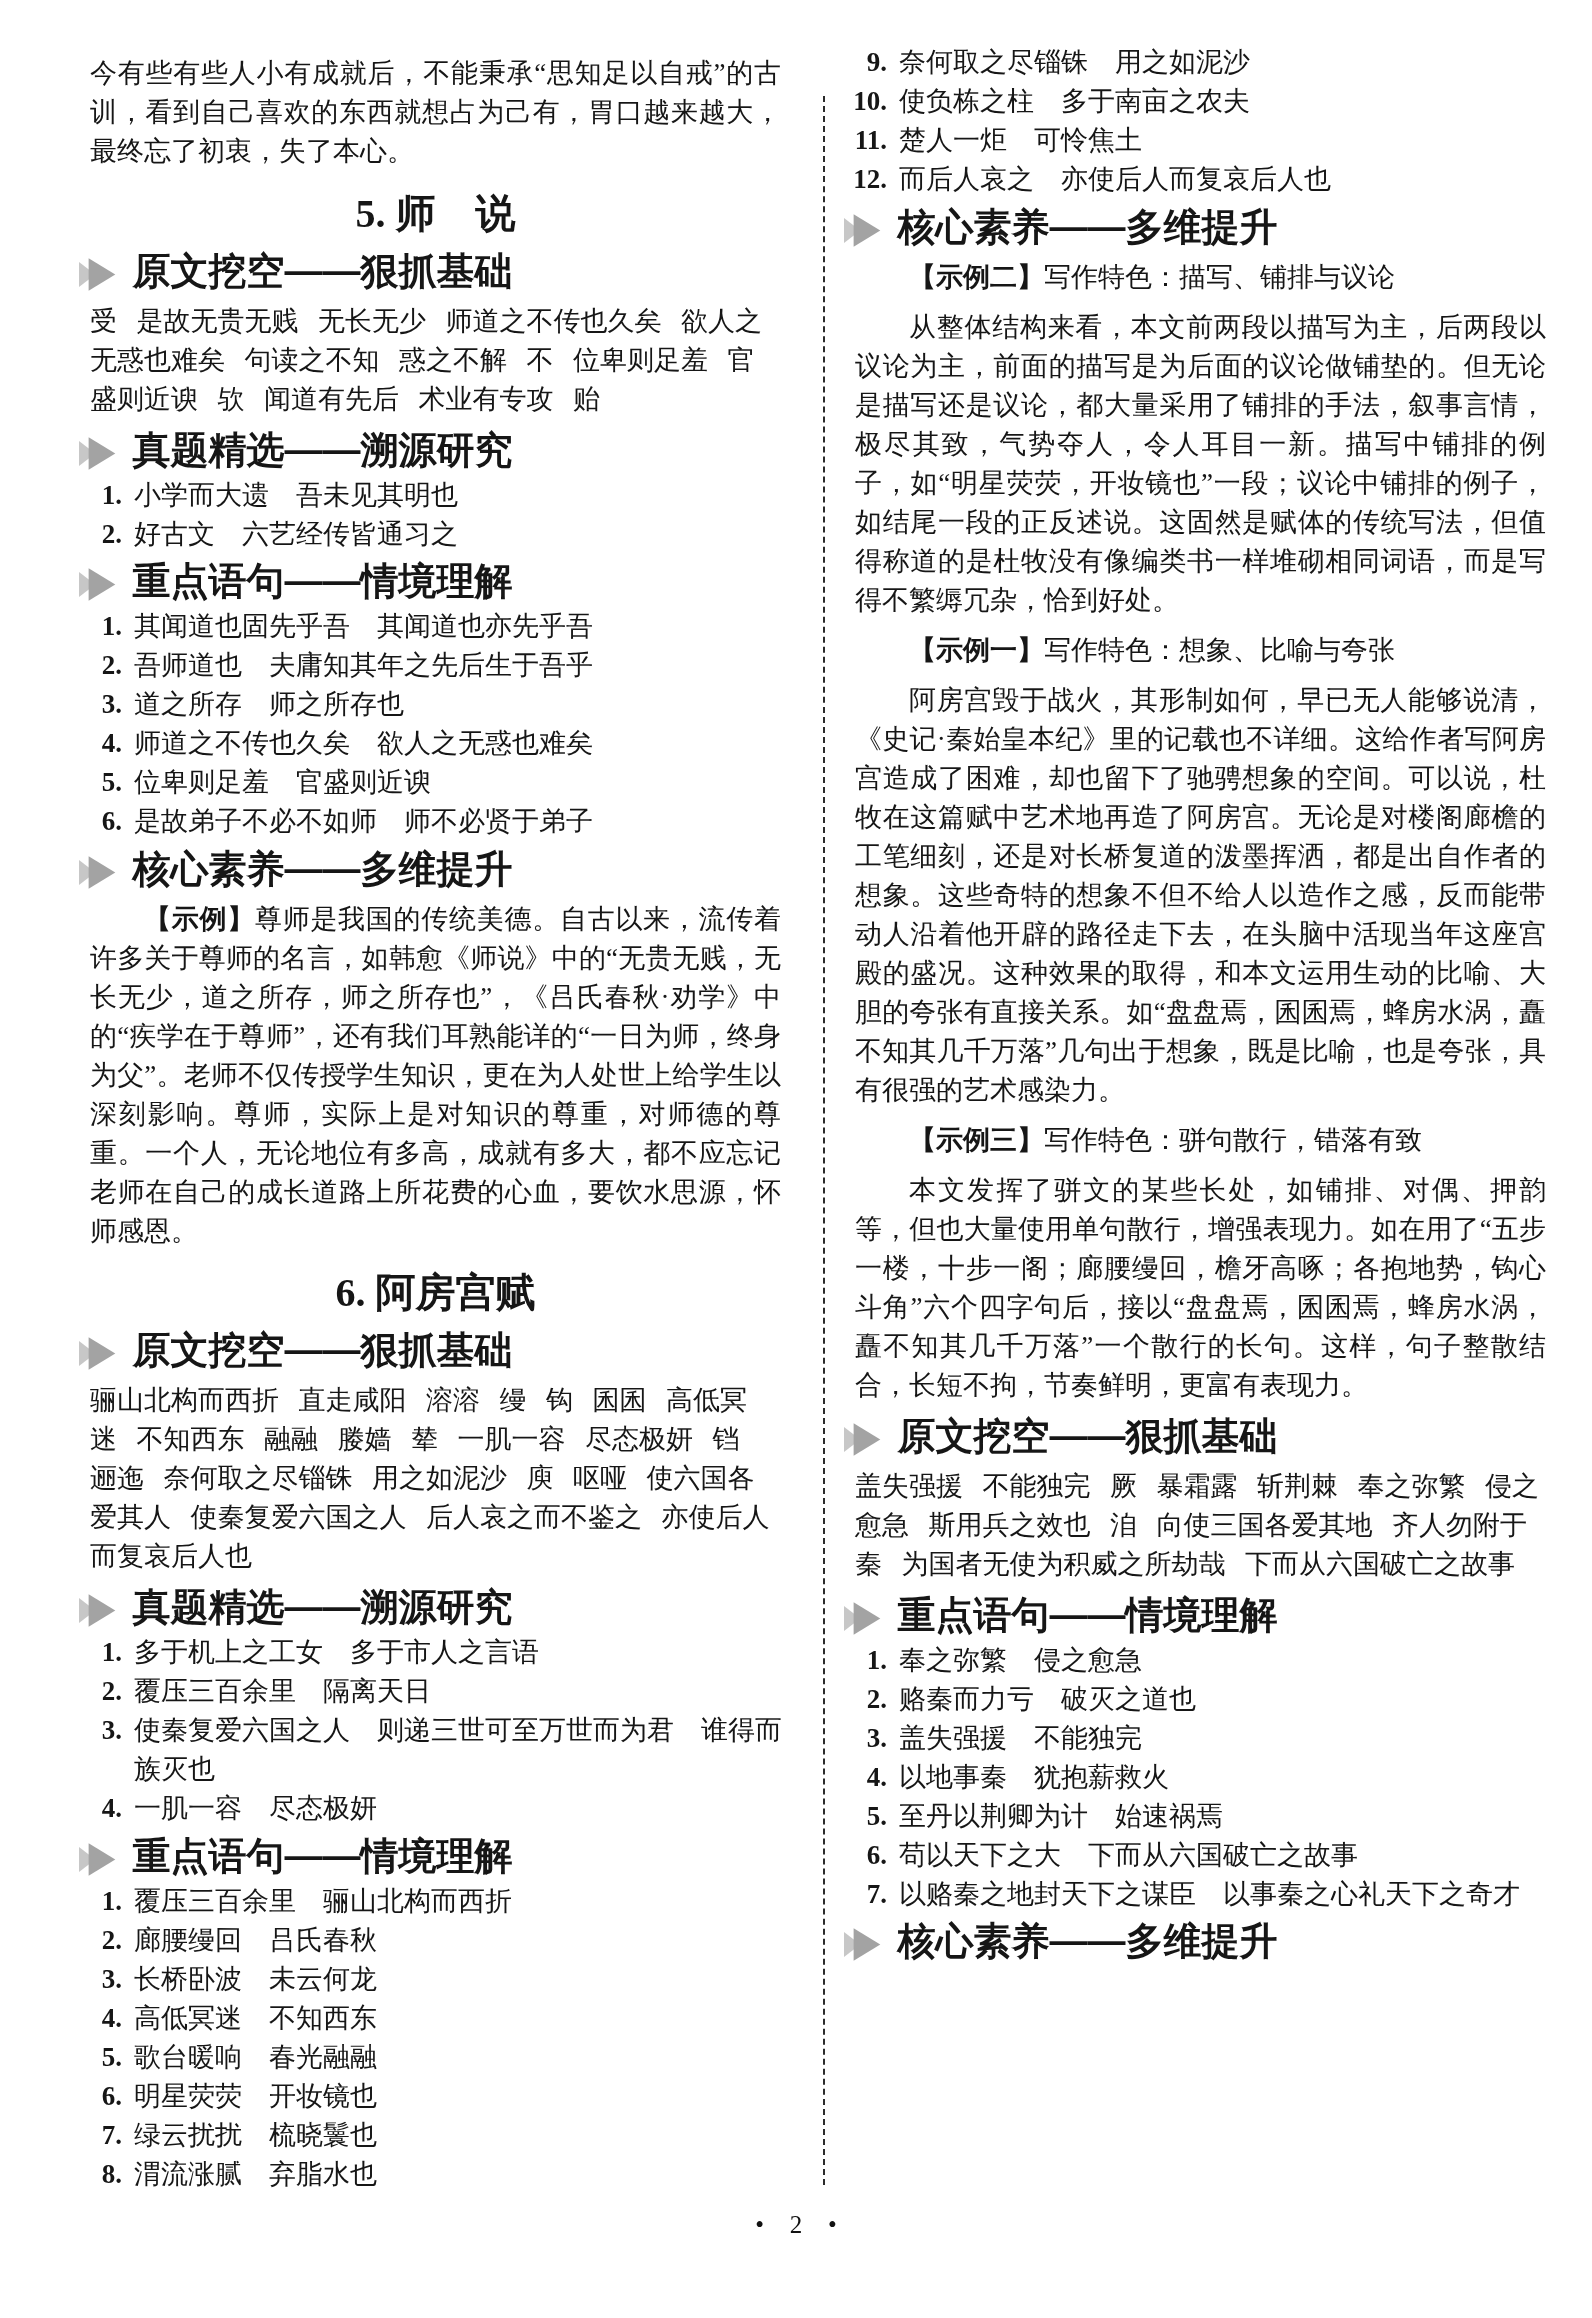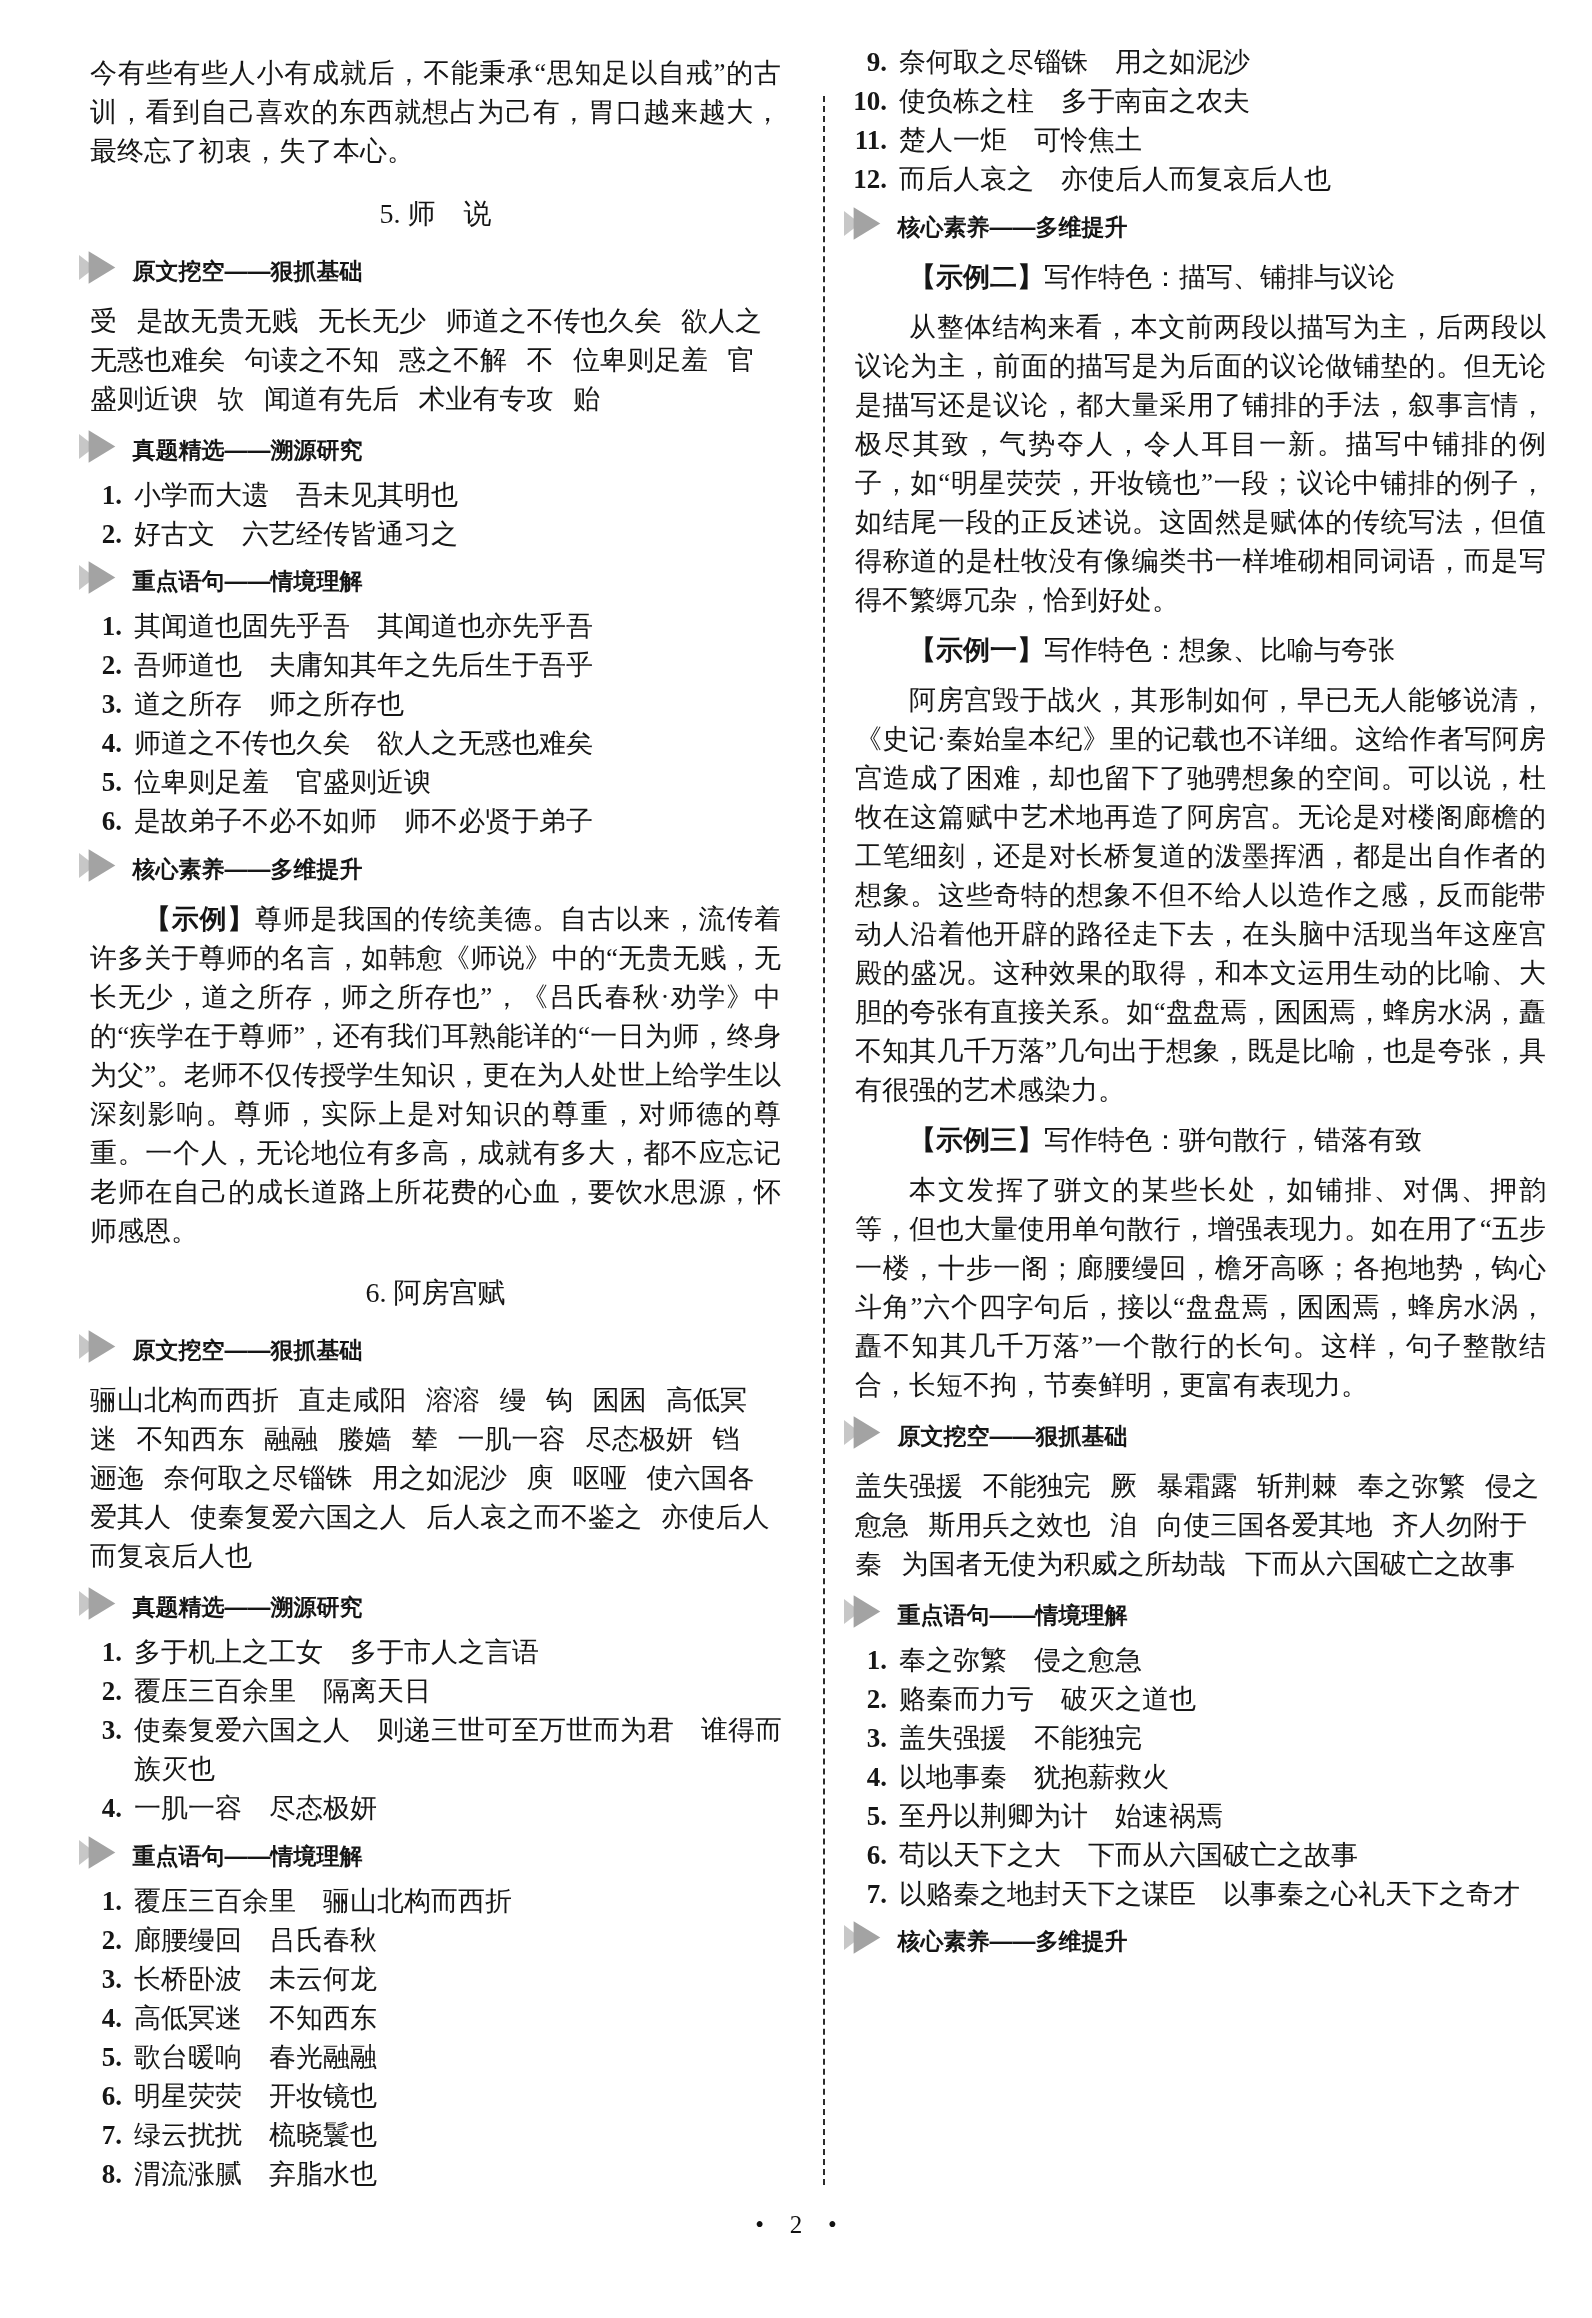--- a/index.html
+++ b/index.html
@@ -26,35 +26,35 @@
     position: absolute;
     left: 823px;
     top: 96px;
     height: 2089px;
     width: 0;
     border-left: 2.2px dashed #2b2b2b;
   }
   p { margin: 11px; }
   .indent { text-indent: 2em; }
   .lesson-title {
-    font-size: 28px;
-    font-weight: normal;
+    font-size: 40px;
+    font-weight: bold;
     text-align: center;
     line-height: 45px;
     margin: 19.5px 0 15px 0;
     text-indent: 0;
   }
   .sec-head {
     display: flex;
-    align-items: flex-start;
+    align-items: flex-end;
     gap: 13.5px;
     margin: 7.5px 0 6px 0;
     font-family: "Liberation Sans", "DejaVu Sans", sans-serif;
     font-weight: bold;
-    font-size: 23px;
+    font-size: 38px;
     line-height: 40px;
     text-align: left;
   }
   .arrow-icon { flex: 0 0 auto; display: block; }
   .vocab { text-align: left; }
   .vocab .v { margin-right: 19.5px; }
   .num-list { text-align: left; }
   .num-item { display: flex; }
   .num-item .n {
     flex: 0 0 55px;

